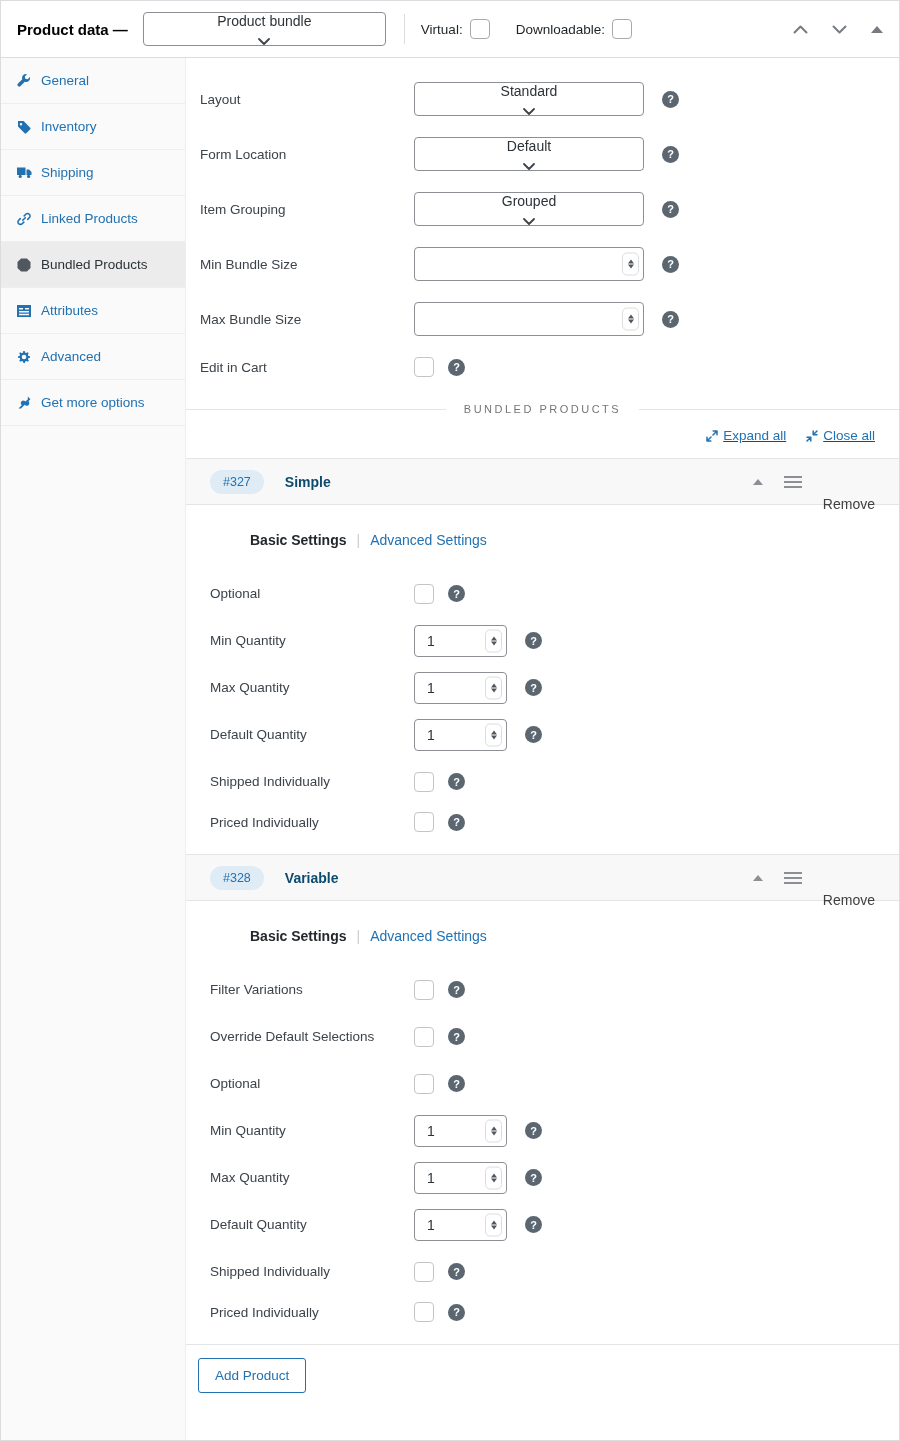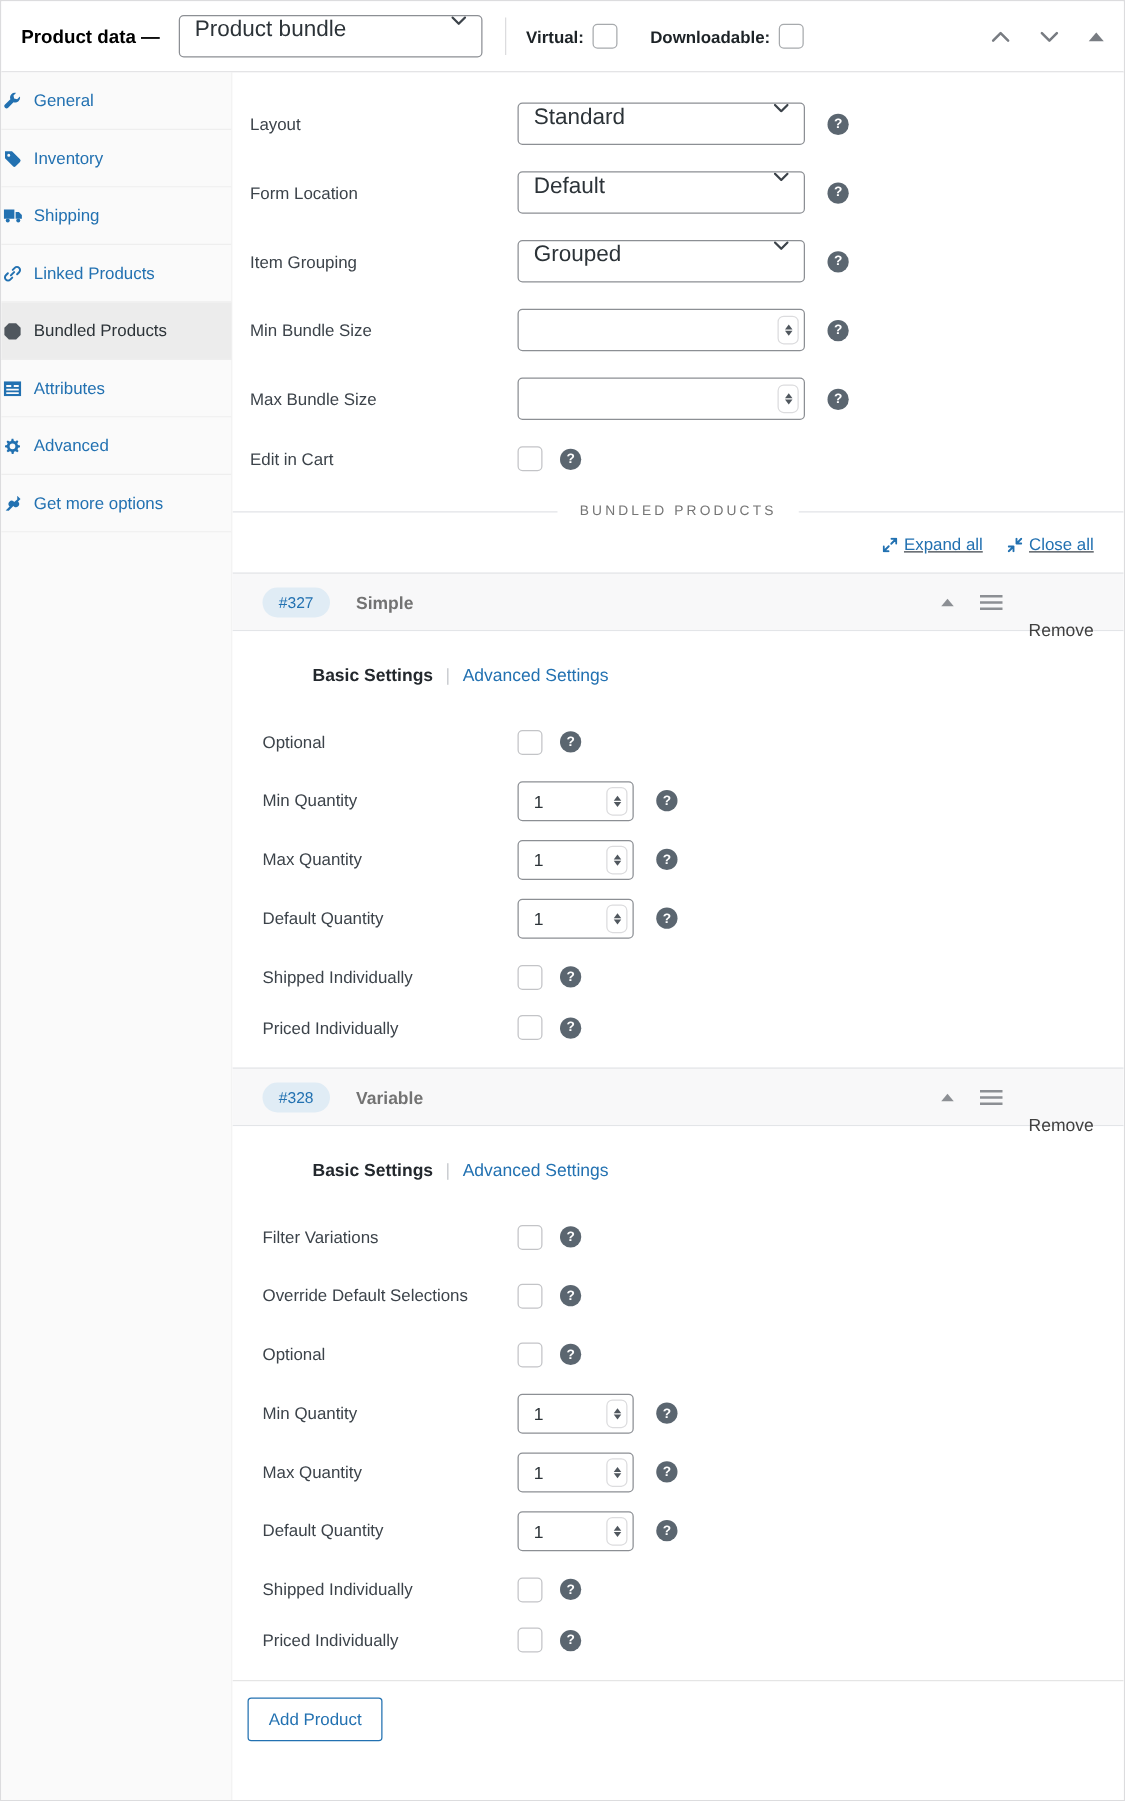--- a/index.html
+++ b/index.html
@@ -13,45 +13,45 @@
   }
 
   
   .hdr {
     height:57px; flex:0 0 57px; display:flex; align-items:center;
     padding:0 16px; border-bottom:1px solid #dcdcde; background:#fff;
   }
   .hdr-title { font-size:15px; font-weight:700; color:#000000; margin-right:15px; white-space:nowrap; }
   .select {
     height:34px; background:#fff; border:1px solid #8c8f94; border-radius:4px;
-    display:flex; justify-content:space-between;
-    padding:0 12px; font-size:18px; color:#2c3338; cursor:pointer;
+    display:flex; align-items:center; justify-content:space-between;
+    padding:0 12px; font-size:14px; color:#2c3338; cursor:pointer;flex-direction:column;
   }
   .hdr-select { width:243px; }
   .vsep { width:1px; height:30px; background:#dcdcde; margin:0 16px 0 18px; }
-  .hdr-check-label { font-size:13.5px; font-weight:700; color:#1d2327; }
+  .hdr-check-label { font-size:13.5px; font-weight:400; color:#1d2327; }
   .checkbox {
     width:20px; height:20px; border:1px solid #a7aaad; border-radius:4px;
     background:#fff; display:inline-block; flex:0 0 auto; cursor:pointer;
   }
   .hdr .checkbox { margin-left:7px; }
   .hdr-group { display:flex; align-items:center; margin-right:26px; }
   .hdr-right { margin-left:auto; display:flex; align-items:center; gap:24px; }
   .hdr-right .ctl { cursor:pointer; display:flex; align-items:center; }
   .tri-up-solid { width:0; height:0; border-left:6px solid transparent; border-right:6px solid transparent; border-bottom:7px solid #787c82; }
 
   
   .body { flex:1; display:flex; min-height:0; }
   .sidebar {
     width:185px; flex:0 0 185px; background:#fafafa;
     border-right:1px solid #eee; display:flex; flex-direction:column;
   }
   .side-item {
     height:46px; display:flex; align-items:center; gap:9px;
-    padding-left:1px; font-size:13.5px; color:#2271b1;
+    padding-left:15px; font-size:13.5px; color:#2271b1;
     border-bottom:1px solid #eee; cursor:pointer; background:#fafafa;
   }
   .side-item.active { background:#ececec; color:#2c3338; }
   .side-item .icon { width:16px; display:flex; justify-content:center; }
   .sidebar .fill { flex:1; background:#fafafa; }
 
   .content { flex:1; background:#fff; display:flex; flex-direction:column; overflow:hidden; }
 
   
   .fields-top { padding:24px 0 0 14px; }
@@ -100,21 +100,21 @@
   .tool-link { color:#2271b1; display:flex; align-items:center; gap:5px; cursor:pointer; text-decoration:none; }
 
   .item-header {
     height:47px; background:#f8f8f9; border-top:1px solid #e3e5e8; border-bottom:1px solid #e3e5e8;
     display:flex; align-items:center; padding:0 24px;
   }
   .badge {
     background:#e0ecf5; color:#2271b1; font-size:12.5px; border-radius:14px;
     padding:5px 13px; margin-right:21px; cursor:default;
   }
-  .item-title { font-size:14px; font-weight:700; color:#737373; }
+  .item-title { font-size:14px; font-weight:700; color:#0c4a6e; }
   .item-ctls { margin-left:auto; display:flex; align-items:center; gap:21px; }
   .tri-collapse { width:0;height:0;border-left:5.5px solid transparent;border-right:5.5px solid transparent;border-bottom:6.5px solid #8c8f94; cursor:pointer; }
   .hamburger { display:flex; flex-direction:column; gap:3px; cursor:grab; }
   .hamburger i { display:block; width:18px; height:2px; background:#8c8f94; }
   .remove-link { color:#404040; font-size:14px; cursor:pointer; text-decoration:none;margin-top:44px; }
 
   .item-panel { padding:27px 0 22px 24px; background:#fff; }
   .tabs { display:flex; align-items:center; gap:10px; margin-bottom:29px; font-size:14px; }
   .tab-basic { font-weight:700; color:#23282d; cursor:pointer;padding-left:40px; }
   .tab-sep { color:#c9ccd0; }

